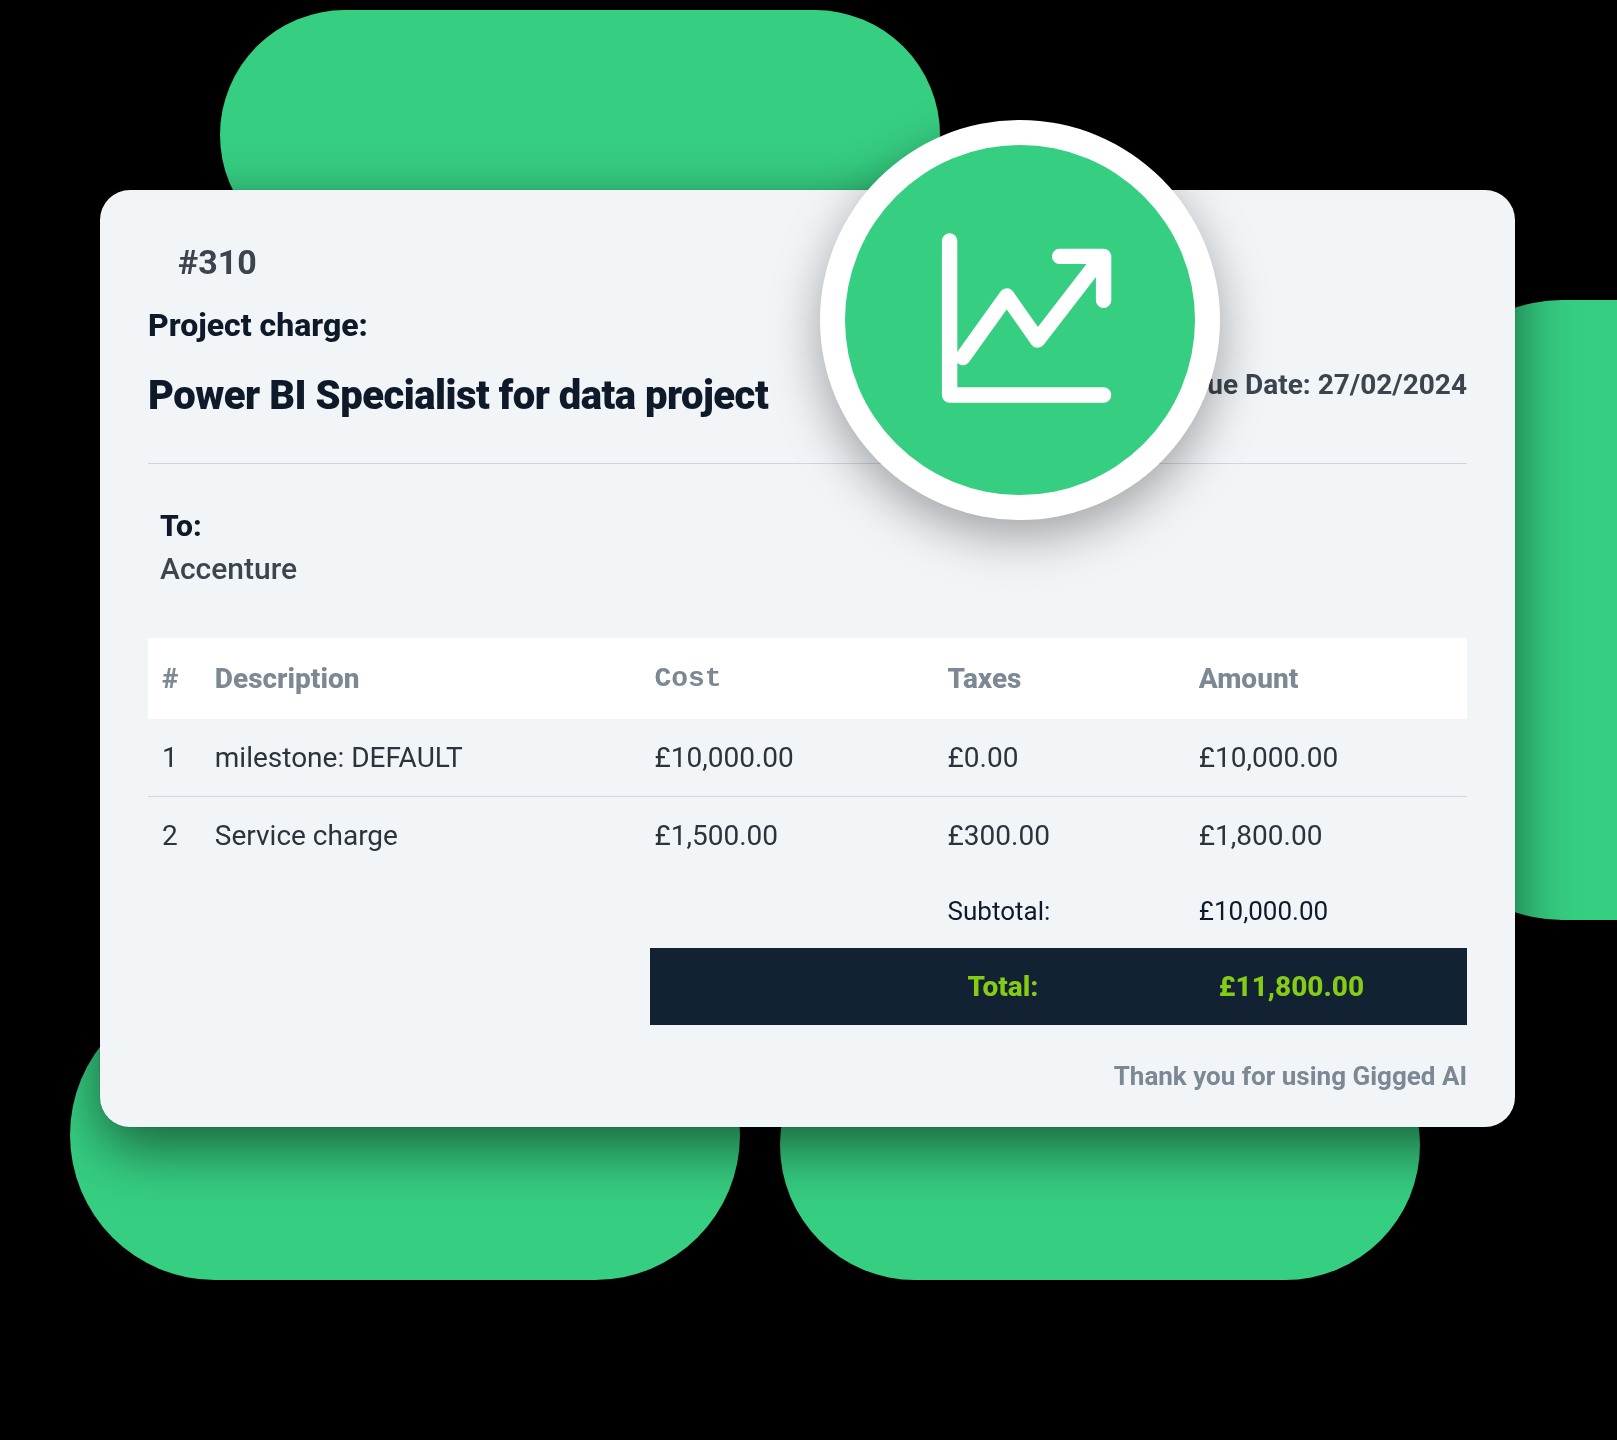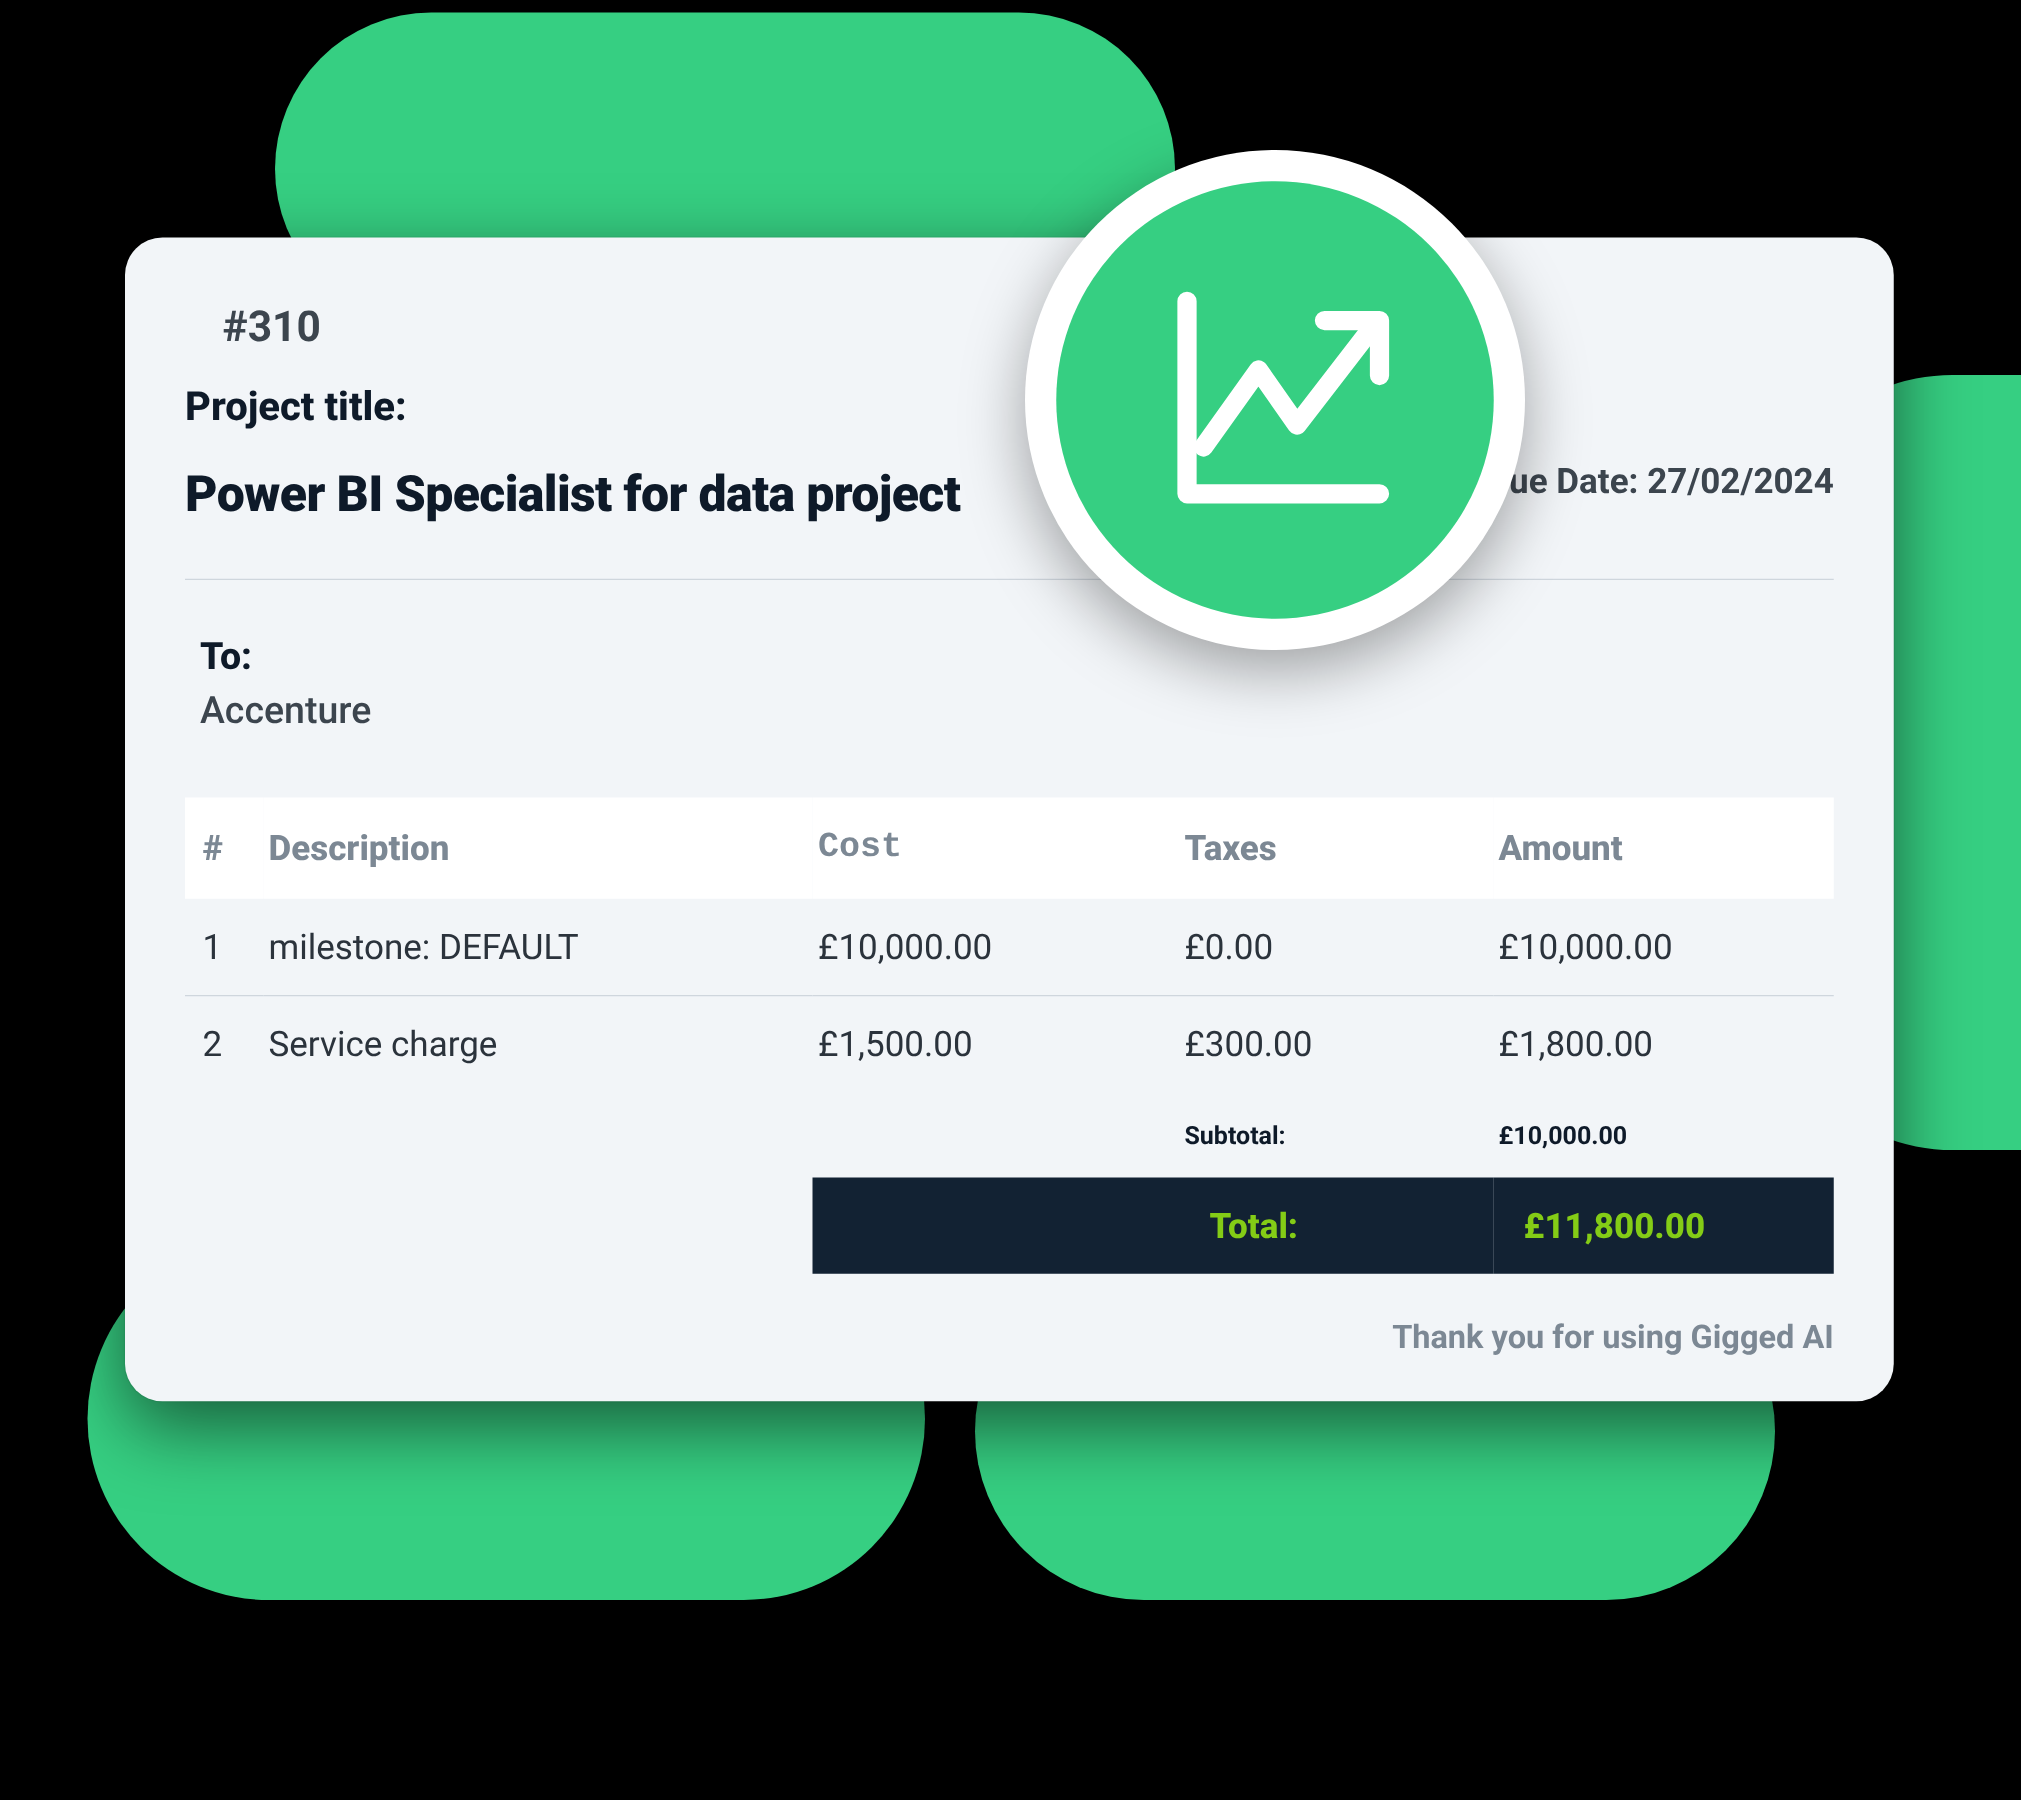--- a/index.html
+++ b/index.html
@@ -132,22 +132,22 @@
   .row td {
     padding: 22px 4px;
     font-size: 28px;
     color: #2b333c;
     border-top: 1px solid #cfd6dd;
   }
   .row:first-child td { border-top: none; }
   .row td.idx { padding-left: 14px; }
   .subtotal-row td {
     padding: 22px 4px;
-    font-size: 20px;
-    font-weight: 700;
+    font-size: 26px;
+    font-weight: 400;
     color: #0e1a29;
   }
   .total-row td {
     padding: 22px 24px;
     background: #122233;
     color: #84cc16;
     font-size: 28px;
     font-weight: 800;
   }
   .footer {
@@ -188,21 +188,21 @@
 <div class="stage">
   <div class="pill pill-top"></div>
   <div class="pill pill-right"></div>
   <div class="pill pill-bottom-left"></div>
   <div class="pill pill-bottom-right"></div>
 
   <div class="card">
     <div class="header">
       <div>
         <div class="inv-number">#310</div>
-        <div class="proj-label">Project title:</div>
+        <div class="proj-label">Project charge:</div>
         <div class="proj-value">Power BI Specialist for data project</div>
       </div>
       <div class="issue-date">
         <span>Issue Date:</span>
         <span> </span>
         <span>27/02/2024</span>
       </div>
     </div>
 
     <hr class="divider">

